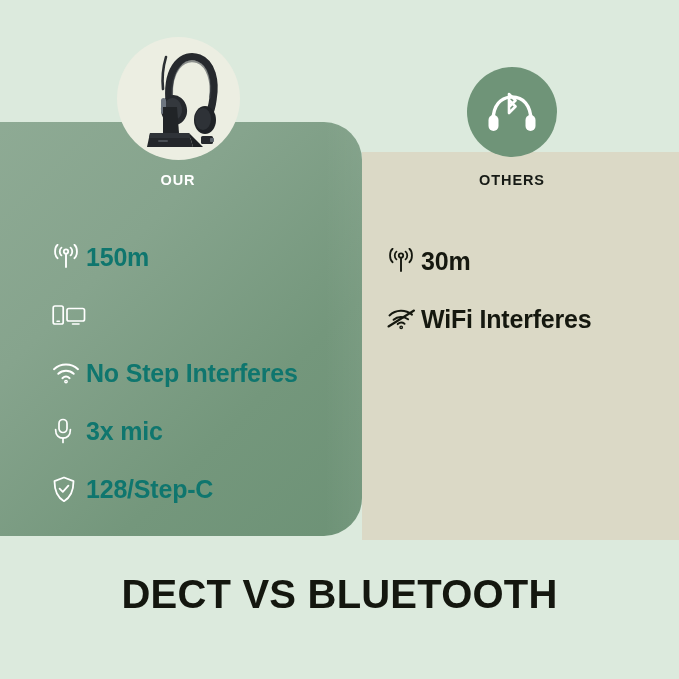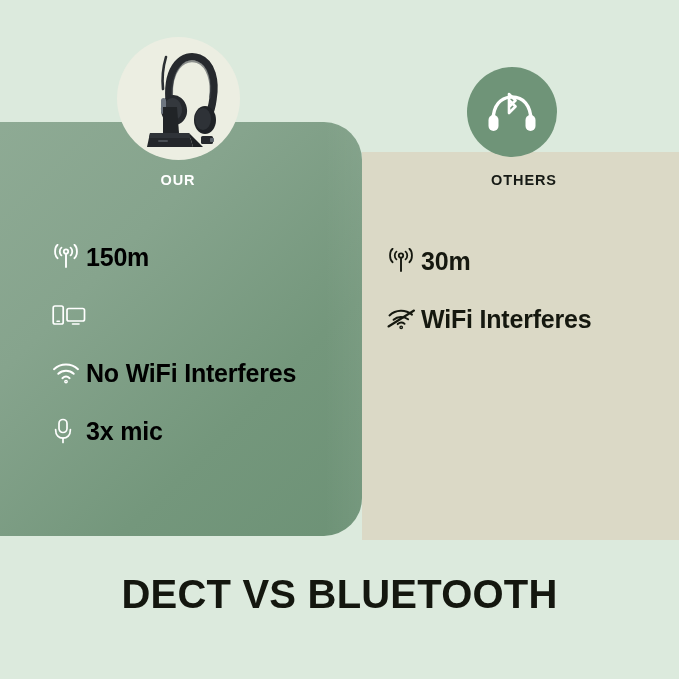--- a/index.html
+++ b/index.html
@@ -82,21 +82,21 @@
     letter-spacing: 0.9px;
     text-align: center;
   }
   .col-label.our {
     left: 118px;
     top: 172px;
     width: 120px;
     color: #ffffff;
   }
   .col-label.others {
-    left: 464px;
+    left: 452px;
     top: 172px;
     width: 120px;
     color: #161a15;
   }
 
   
   .features {
     position: absolute;
     z-index: 6;
   }
@@ -115,21 +115,21 @@
     display: flex;
     align-items: center;
     justify-content: flex-start;
   }
   .frow .flabel {
     font-size: 25px;
     font-weight: 600;
     letter-spacing: -0.2px;
     white-space: nowrap;
   }
-  .features.left  .flabel { color: #000000; }
+  .features.left  .flabel { color: #0f766e; }
   .features.right .flabel { color: #15180f; }
   .features.left  svg { stroke: #ffffff; fill: none; }
   .features.right svg { stroke: #15180f; fill: none; }
 
   
   .bottom-title {
     position: absolute;
     left: 0;
     top: 572px;
     width: 679px;
@@ -225,34 +225,43 @@
 
     <div class="frow">
       <span class="ficon">
         <svg width="28" height="22" viewBox="0 0 28 22">
           <path d="M2 7.2 C8.8 1 19.2 1 26 7.2" stroke-width="2" stroke-linecap="round"></path>
           <path d="M6.3 11.8 C10.6 7.8 17.4 7.8 21.7 11.8" stroke-width="2" stroke-linecap="round"></path>
           <path d="M10.4 16.2 C12.6 14.2 15.4 14.2 17.6 16.2" stroke-width="2" stroke-linecap="round"></path>
           <circle cx="14" cy="19.6" r="1.2" stroke-width="1.4"></circle>
         </svg>
       </span>
-      <span class="flabel">No WiFi Interferes</span>
+      <span class="flabel">No Step Interferes</span>
     </div>
 
     <div class="frow">
       <span class="ficon">
         <svg width="22" height="26" viewBox="0 0 22 26">
           <rect x="7" y="1.5" width="8" height="13" rx="4" stroke-width="1.7"></rect>
           <path d="M3.6 11.5 C3.6 17.5 7 20.2 11 20.2 C15 20.2 18.4 17.5 18.4 11.5" stroke-width="1.7" stroke-linecap="round"></path>
           <path d="M11 20.2 L11 24.5" stroke-width="1.7" stroke-linecap="round"></path>
         </svg>
       </span>
       <span class="flabel">3x mic</span>
     </div>
 
+    <div class="frow">
+      <span class="ficon">
+        <svg width="24" height="27" viewBox="0 0 24 27">
+          <path d="M12 1.5 L21.5 5.2 C21.5 14.5 18.2 21.5 12 25.2 C5.8 21.5 2.5 14.5 2.5 5.2 Z" stroke-width="1.8" stroke-linejoin="round"></path>
+          <path d="M7.6 12.6 L10.8 15.8 L16.4 9.6" stroke-width="1.8" stroke-linecap="round" stroke-linejoin="round"></path>
+        </svg>
+      </span>
+      <span class="flabel">128/Step-C</span>
+    </div>
 
   </div>
 
   <div class="features right">
 
     <div class="frow">
       <span class="ficon">
         <svg width="28" height="26" viewBox="0 0 28 26">
           <path d="M14 10.5 L14 23" stroke-width="1.9" stroke-linecap="round"></path>
           <circle cx="14" cy="7.5" r="2.2" stroke-width="1.8"></circle>

